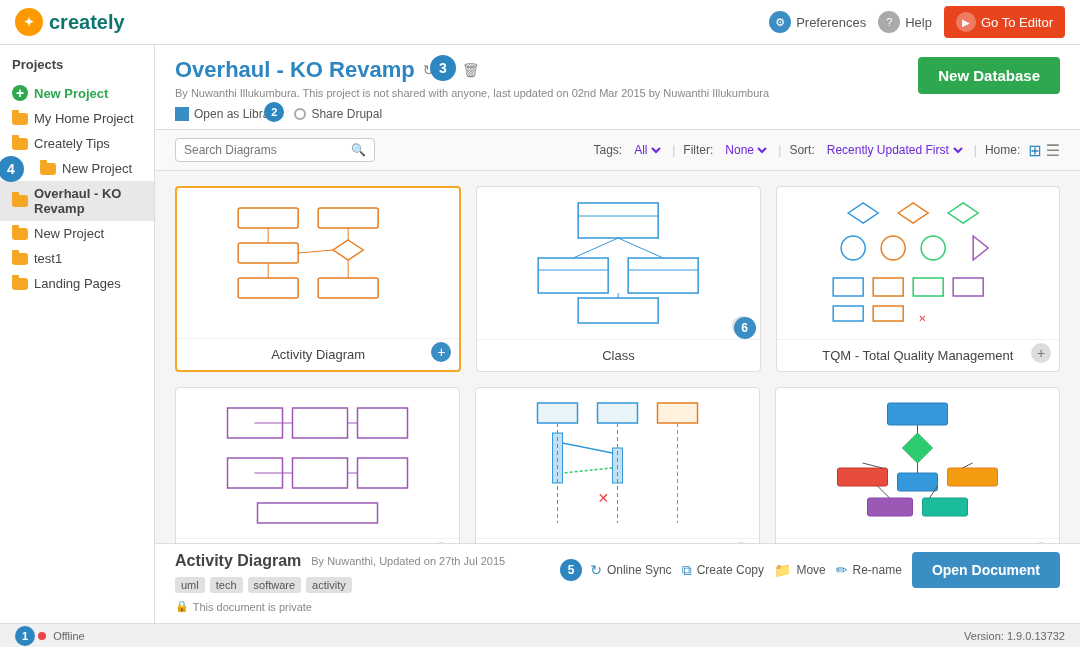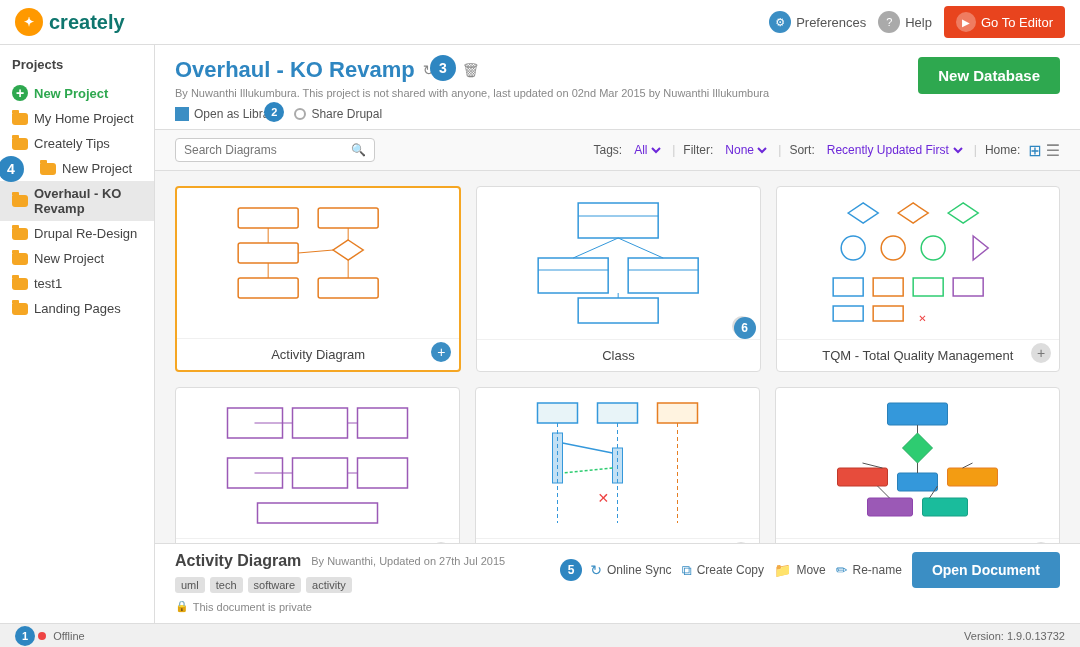--- a/index.html
+++ b/index.html
@@ -138,24 +138,20 @@
       <span>Creately Tips</span>
     </div>
     <div class="sidebar-item" style="position:relative;">
       <div class="badge-num" style="position:absolute;left:-2px;top:50%;transform:translateY(-50%);z-index:2;">4</div>
       <div class="folder-icon" style="margin-left:28px;"></div>
       <span>New Project</span>
     </div>
     <div class="sidebar-item active">
       <div class="folder-icon" style="background:#f5a623;"></div>
       <span>Overhaul - KO Revamp</span>
-    </div>
-    <div class="sidebar-item">
-      <div class="folder-icon"></div>
-      <span>Drupal Re-Design</span>
     </div>
     <div class="sidebar-item">
       <div class="folder-icon"></div>
       <span>New Project</span>
     </div>
     <div class="sidebar-item">
       <div class="folder-icon"></div>
       <span>test1</span>
     </div>
     <div class="sidebar-item">

